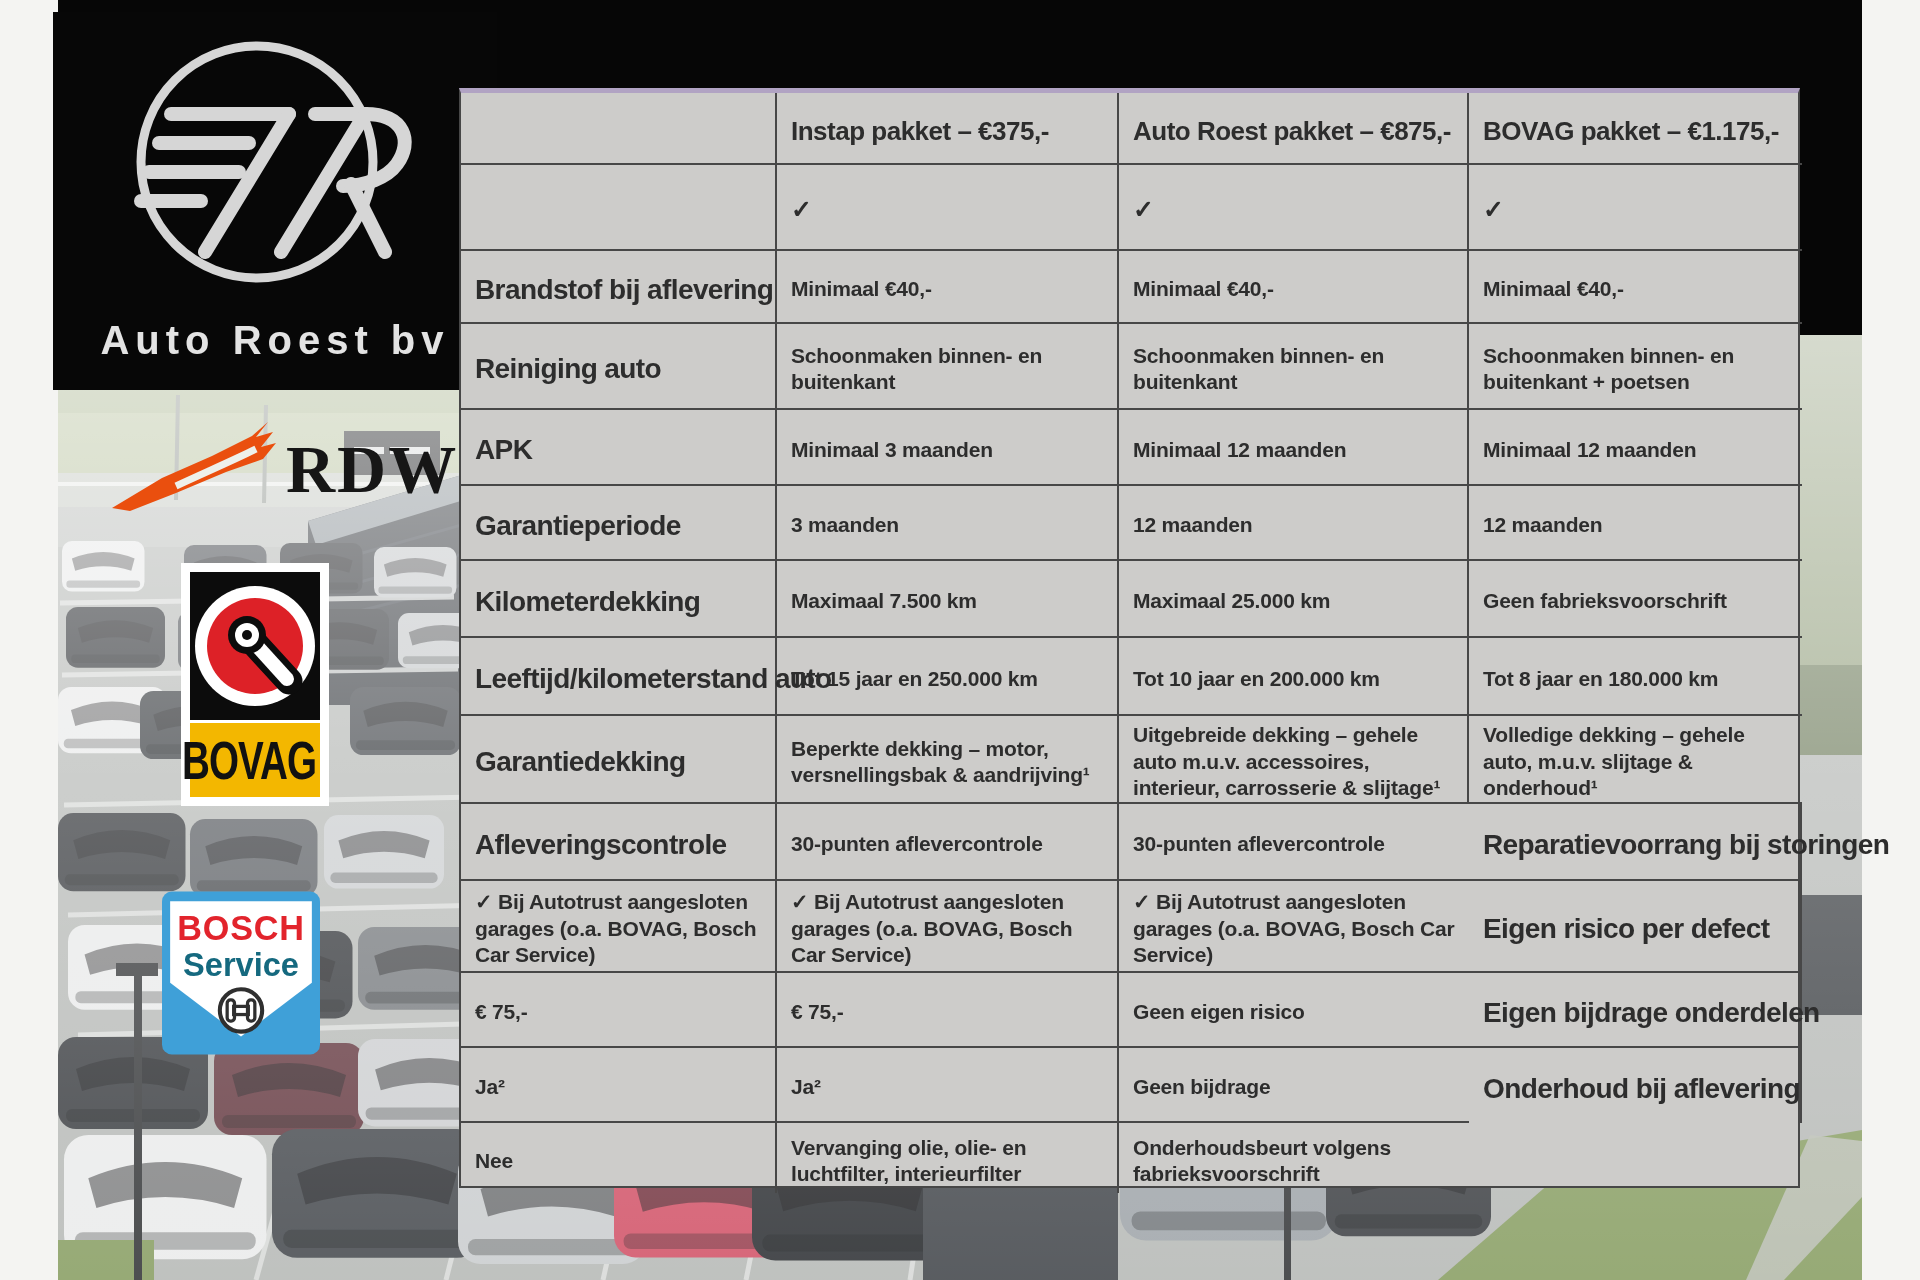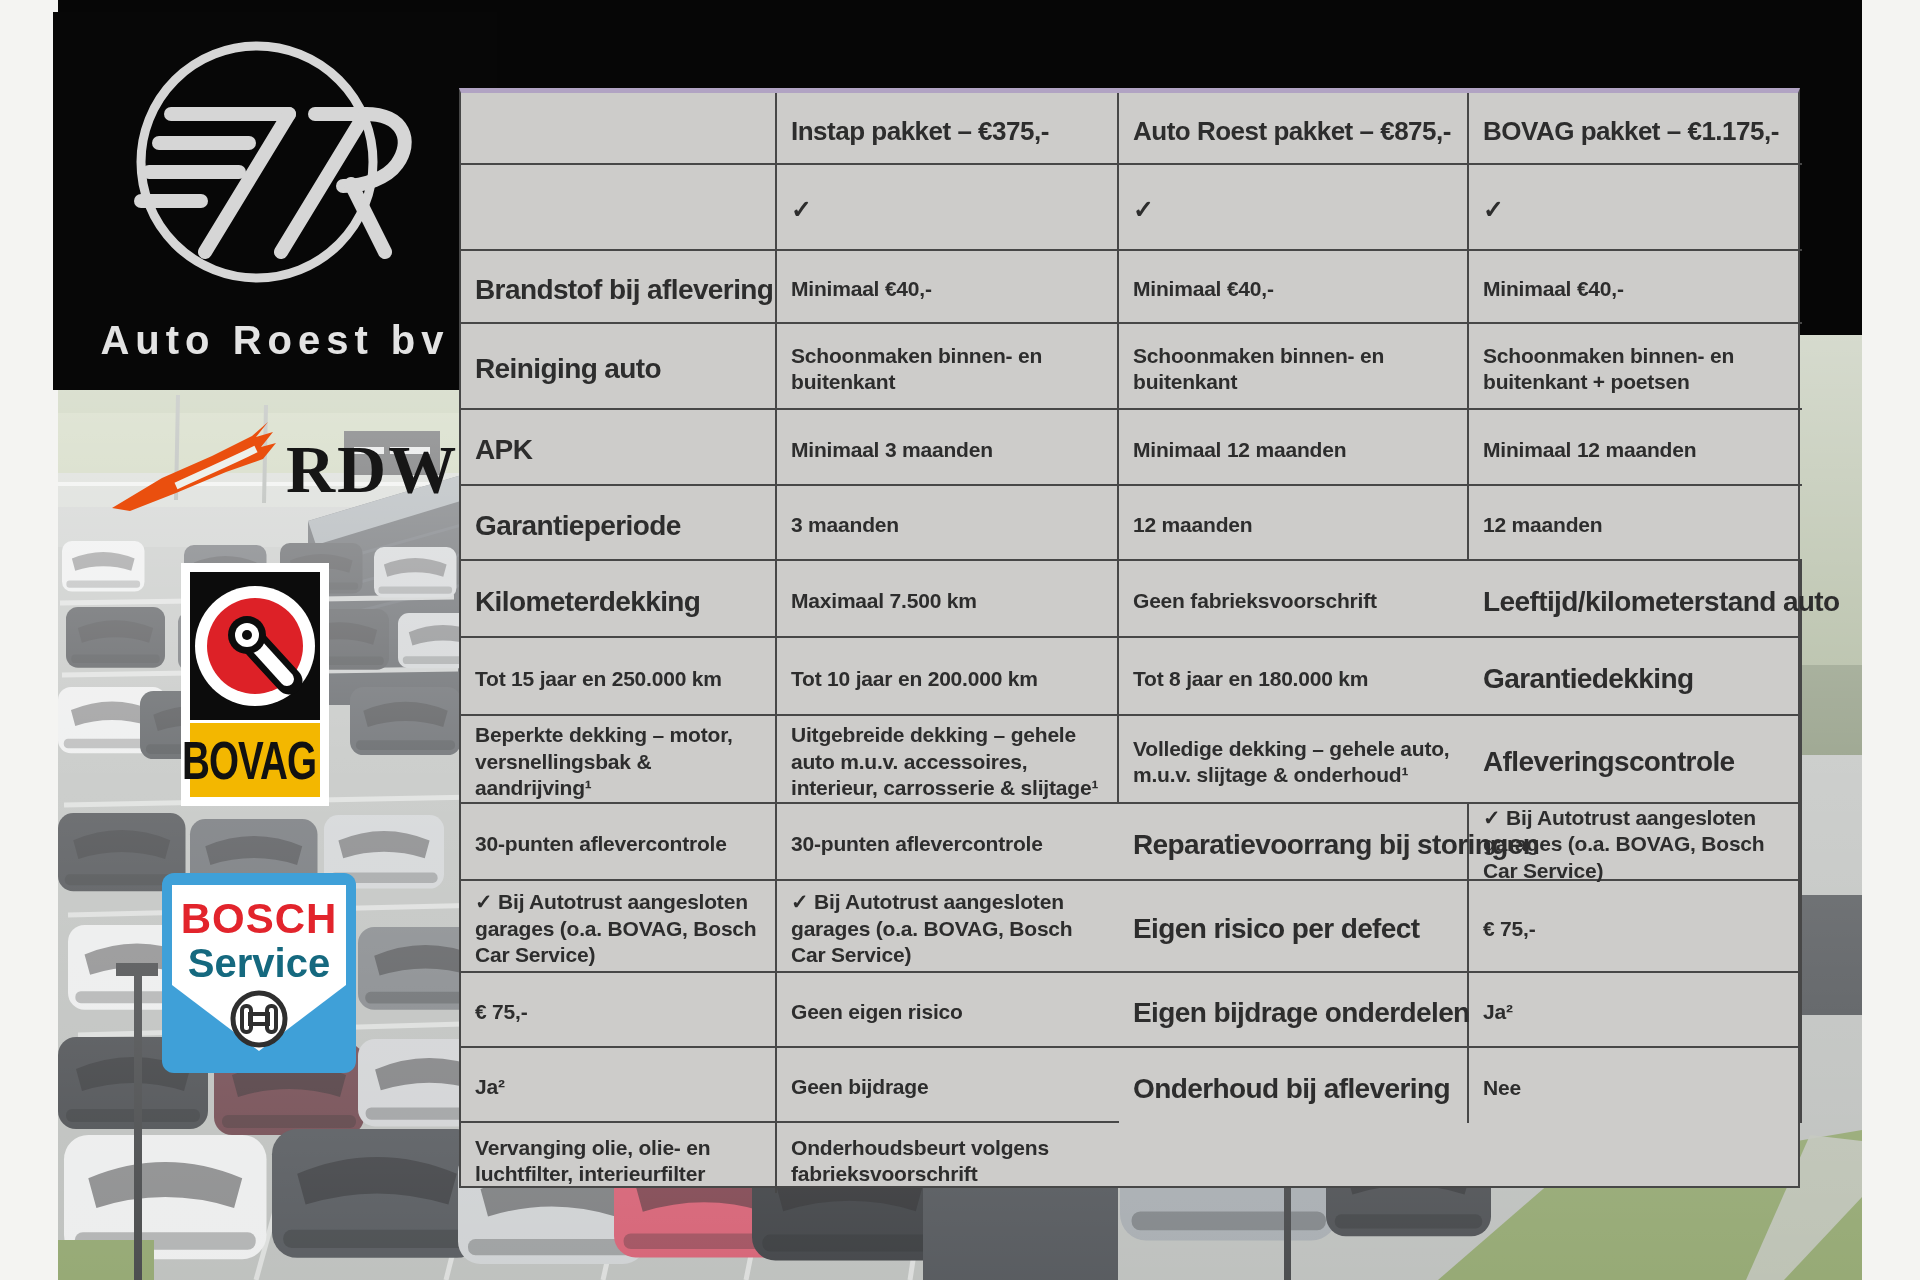--- a/index.html
+++ b/index.html
@@ -19,21 +19,21 @@
   .brand-box{left:53px;top:12px;width:444px;height:378px;background:#070707;}
   .brand-box svg{display:block;}
   .brand-name{
     position:absolute;left:0;top:306px;width:100%;text-align:center;
     color:#e3e3e3;font-size:40px;font-weight:bold;letter-spacing:6px;white-space:nowrap;
   }
 
   
   .rdw-box{left:106px;top:416px;width:410px;height:104px;}
   .bovag-box{left:181px;top:563px;width:148px;height:243px;}
-  .bosch-box{left:162px;top:873px;width:194px;height:200px;}
+  .bosch-box{left:162px;top:873px;width:158px;height:200px;}
   .rdw-box svg,.bovag-box svg,.bosch-box svg{display:block;width:100%;height:100%;}
 
   
   .pkg-table{
     left:459px;top:88px;width:1341px;height:1100px;
     background:#cdccca;
     border:2px solid #474747;border-top:5px solid #b1a3c3;
     box-sizing:border-box;
     display:grid;
   }
@@ -253,20 +253,21 @@
     <div class="cell rowlabel">APK</div>
     <div class="cell body">Minimaal 3 maanden</div>
     <div class="cell body">Minimaal 12 maanden</div>
     <div class="cell body last-col">Minimaal 12 maanden</div>
     <div class="cell rowlabel">Garantieperiode</div>
     <div class="cell body">3 maanden</div>
     <div class="cell body">12 maanden</div>
     <div class="cell body last-col">12 maanden</div>
     <div class="cell rowlabel">Kilometerdekking</div>
     <div class="cell body">Maximaal 7.500 km</div>
+    <div class="cell body">Maximaal 25.000 km</div>
     <div class="cell body last-col">Geen fabrieksvoorschrift</div>
     <div class="cell rowlabel">Leeftijd/kilometerstand auto</div>
     <div class="cell body">Tot 15 jaar en 250.000 km</div>
     <div class="cell body">Tot 10 jaar en 200.000 km</div>
     <div class="cell body last-col">Tot 8 jaar en 180.000 km</div>
     <div class="cell rowlabel">Garantiedekking</div>
     <div class="cell body">Beperkte dekking – motor, versnellingsbak &amp; aandrijving¹</div>
     <div class="cell body">Uitgebreide dekking – gehele auto m.u.v. accessoires, interieur, carrosserie &amp; slijtage¹</div>
     <div class="cell body last-col">Volledige dekking – gehele auto, m.u.v. slijtage &amp; onderhoud¹</div>
     <div class="cell rowlabel">Afleveringscontrole</div>

